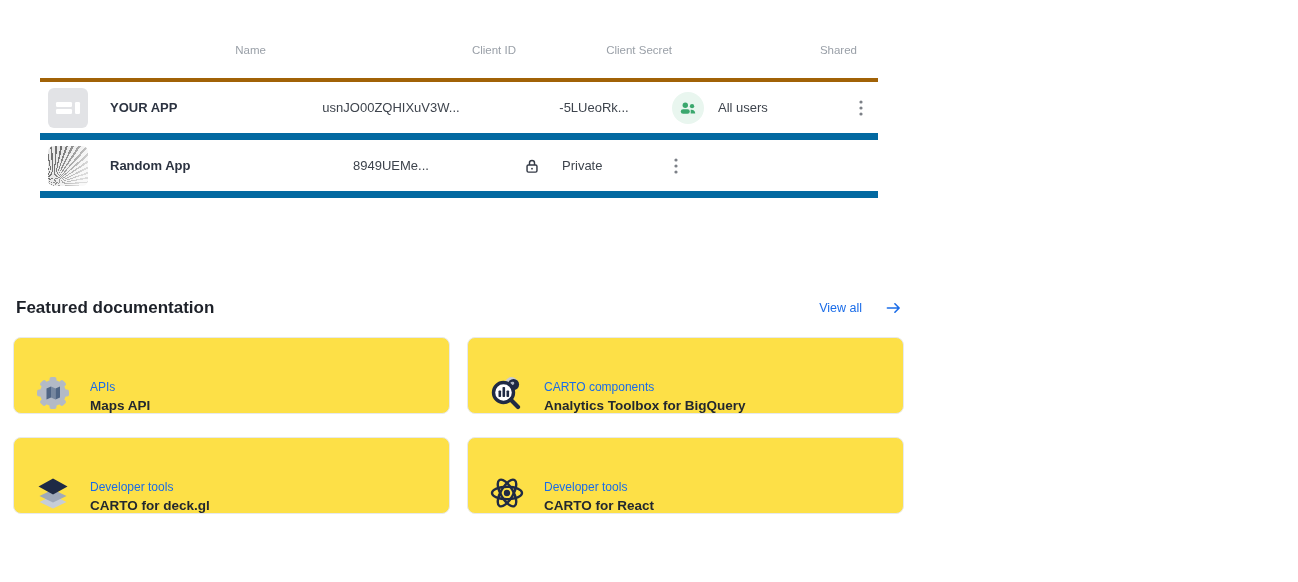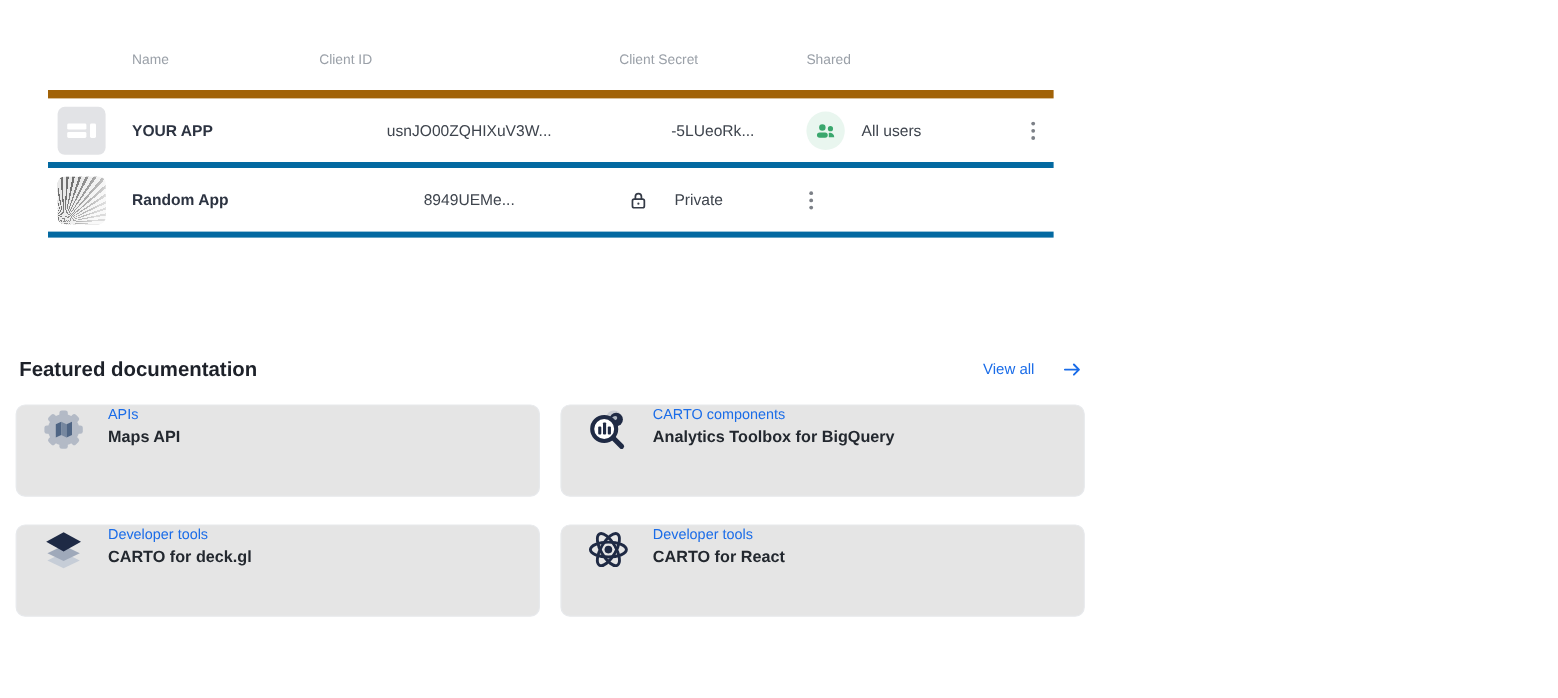--- a/index.html
+++ b/index.html
@@ -17,23 +17,23 @@
     font-family: "Liberation Sans", sans-serif; cursor: pointer;
   }
   .create-btn .plus { font-size: 16px; font-weight: 400; line-height: 1; position: relative; top: -1px; }
 
   .apps-table { width: 838px; margin-top: 24px; }
   .trow {
     display: grid;
     grid-template-columns: 70px 156px 250px 156px 185px 21px;
     align-items: center;
   }
-  .thead { height: 44px; align-items: start; padding-top: 6px; border-bottom: 7px solid #a16207; }
+  .thead { height: 44px; align-items: start; padding-top: 6px; border-bottom: 4px solid #a16207; text-align: right; }
   .thead .th { font-size: 11.5px; color: #9aa0a8; font-weight: 400; }
-  .tbody-row { height: 58px; border-bottom: 5px solid #0369a1; }
+  .tbody-row { height: 58px; border-bottom: 7px solid #0369a1; }
 
   .app-thumb { width: 40px; height: 40px; border-radius: 6px; margin-left: 8px; position: relative; overflow: hidden; }
   .thumb-yourapp { background: #e2e3e6; }
   .thumb-random {
     background:
       linear-gradient(115deg, rgba(255,255,255,0) 25%, rgba(255,255,255,.75) 80%),
       repeating-conic-gradient(from 235deg at 14% 96%, #6f6f6f 0deg 3deg, #e9e9e9 3deg 7.5deg);
   }
   .cell-name { font-size: 13px; font-weight: 700; color: #2c3341; }
   .cell-mono { font-size: 13px; color: #3e444d; text-align: center; }
@@ -45,22 +45,22 @@
   .kebab-btn { background: none; border: none; cursor: pointer; padding: 4px 2px; display: flex; }
 
   
   .docs-section { margin: 100px 0 0 13px; width: 891px; }
   .docs-header { display: flex; justify-content: space-between; align-items: center; padding: 0 3px; margin-bottom: 19px; }
   .docs-title { font-size: 17px; font-weight: 700; color: #1d2129; }
   .view-all { display: flex; align-items: center; gap: 24px; color: #1a6ce8; font-size: 12.5px; font-weight: 500; text-decoration: none; cursor: pointer; }
 
   .docs-grid { display: grid; grid-template-columns: 437px 437px; column-gap: 17px; row-gap: 23px; }
   .doc-card {
-    height: 77px; background: #e5e5e5; border: 1px solid #e7e9ec; border-radius: 8px;
-    display: flex; align-items: flex-start; padding-left: 19px; cursor: pointer;
+    height: 77px; background: #fde047; border: 1px solid #e7e9ec; border-radius: 8px;
+    display: flex; align-items: flex-end; padding-left: 19px; cursor: pointer;
   }
   .doc-icon { width: 40px; height: 40px; flex: 0 0 40px; margin-right: 17px; }
   .doc-text { display: flex; flex-direction: column; gap: 4px; }
   .doc-category { font-size: 12px; color: #1a6ce8; }
   .doc-title { font-size: 13.5px; font-weight: 700; color: #23282f; }
 </style>
 </head>
 <body>
 
 <section class="apps-section">

